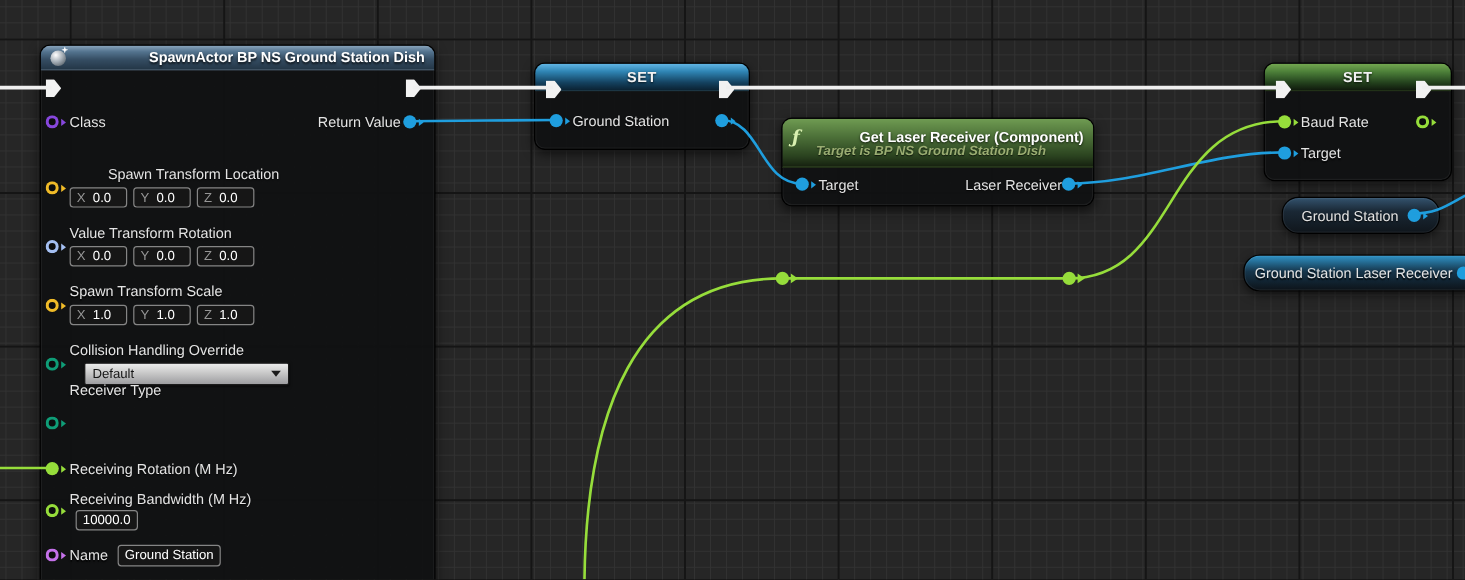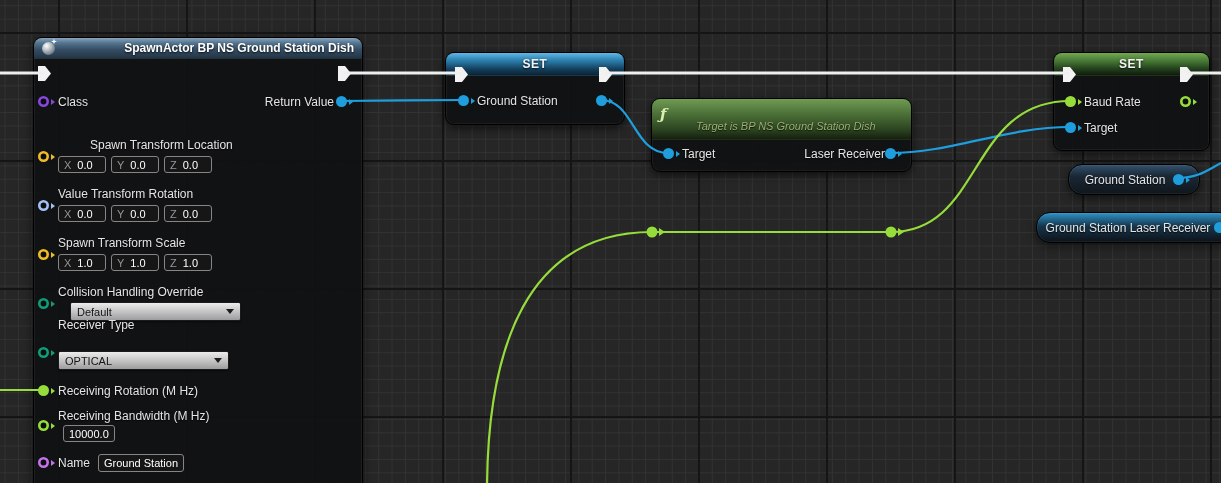--- a/index.html
+++ b/index.html
@@ -145,24 +145,20 @@
 
     <span class="lbl abs" style="left:24px;top:247px;">Collision Handling Override</span>
     <span class="pin hollow c-enum" style="left:4px;top:260px;"></span>
     <div class="dd" style="left:24px;top:264px;width:157px;margin-left:12px;">
       <span>Default</span>
       <span class="tri"></span>
     </div>
 
     <span class="lbl abs" style="left:24px;top:280px;">Receiver Type</span>
     <span class="pin hollow c-enum" style="left:4px;top:309px;"></span>
-    <div class="dd" style="left:24px;top:313px;width:157px;">
-      <span>OPTICAL</span>
-      <span class="tri"></span>
-    </div>
 
     <span class="pin filled c-float" style="left:4px;top:347px;"></span>
     <span class="lbl abs" style="left:24px;top:346px;">Receiving Rotation (M Hz)</span>
 
     <span class="lbl abs" style="left:24px;top:371px;">Receiving Bandwidth (M Hz)</span>
     <span class="pin hollow c-float" style="left:4px;top:382px;"></span>
     <div class="fld abs" style="left:29px;top:387px;">
         <span>10000.0</span>
       </div>
 
@@ -182,21 +178,22 @@
     <span class="exec" style="left:9px;top:14px;"></span>
     <span class="exec" style="left:153px;top:14px;"></span>
     <span class="pin filled c-obj" style="left:12px;top:42px;"></span>
     <span class="lbl abs" style="left:31px;top:41px;">Ground Station</span>
     <span class="pin filled c-obj" style="left:150px;top:42px;"></span>
   </div>
 
   <div class="node" style="left:651px;top:98px;width:259px;height:72px;">
     <div class="hdr hdr-fn" style="height:36px;flex-wrap:wrap;align-content:center;row-gap:0;padding:2px 8px;">
       <span class="fn-glyph">ƒ</span>
-      <span class="sub" style="margin-left:36px;width:100%;margin-top:-2px;">Target is BP NS Ground Station Dish</span>
+      <span class="ttl">Get Laser Receiver (Component)</span>
+      <span class="sub" style="margin-left:20px;width:100%;margin-top:-2px;font-weight:bold;">Target is BP NS Ground Station Dish</span>
     </div>
     <span class="pin filled c-obj" style="left:11px;top:49px;"></span>
     <span class="lbl abs" style="left:30px;top:48px;">Target</span>
     <span class="lbl abs" style="right:26px;top:48px;">Laser Receiver</span>
     <span class="pin filled c-obj" style="left:233px;top:49px;"></span>
   </div>
 
   <div class="node" style="left:1053px;top:52px;width:155px;height:97px;">
     <div class="hdr hdr-green" style="height:22px;">
       <span class="ttl-set">SET</span>

